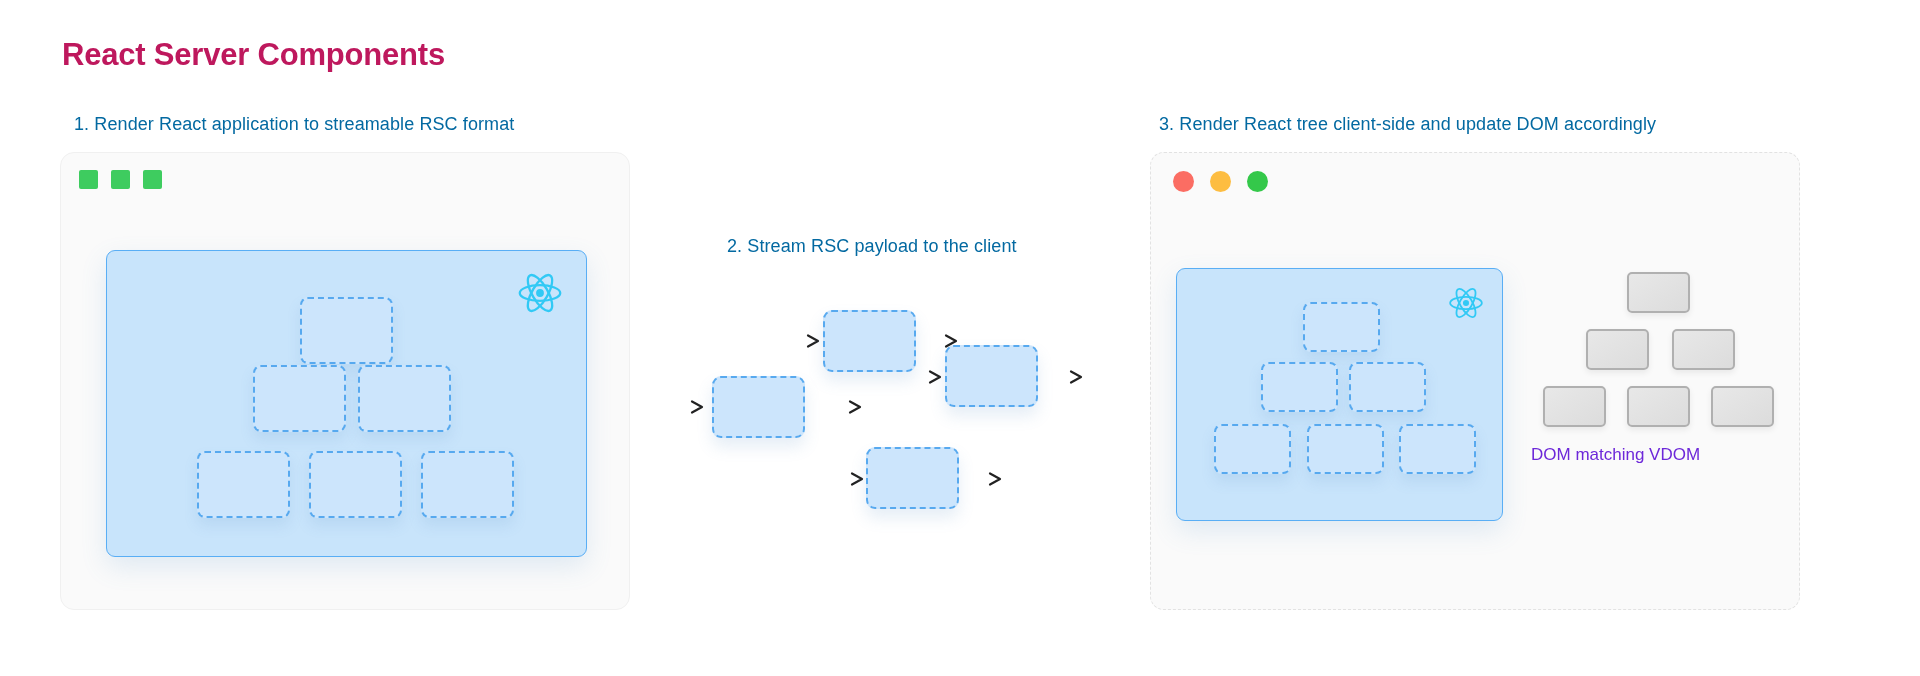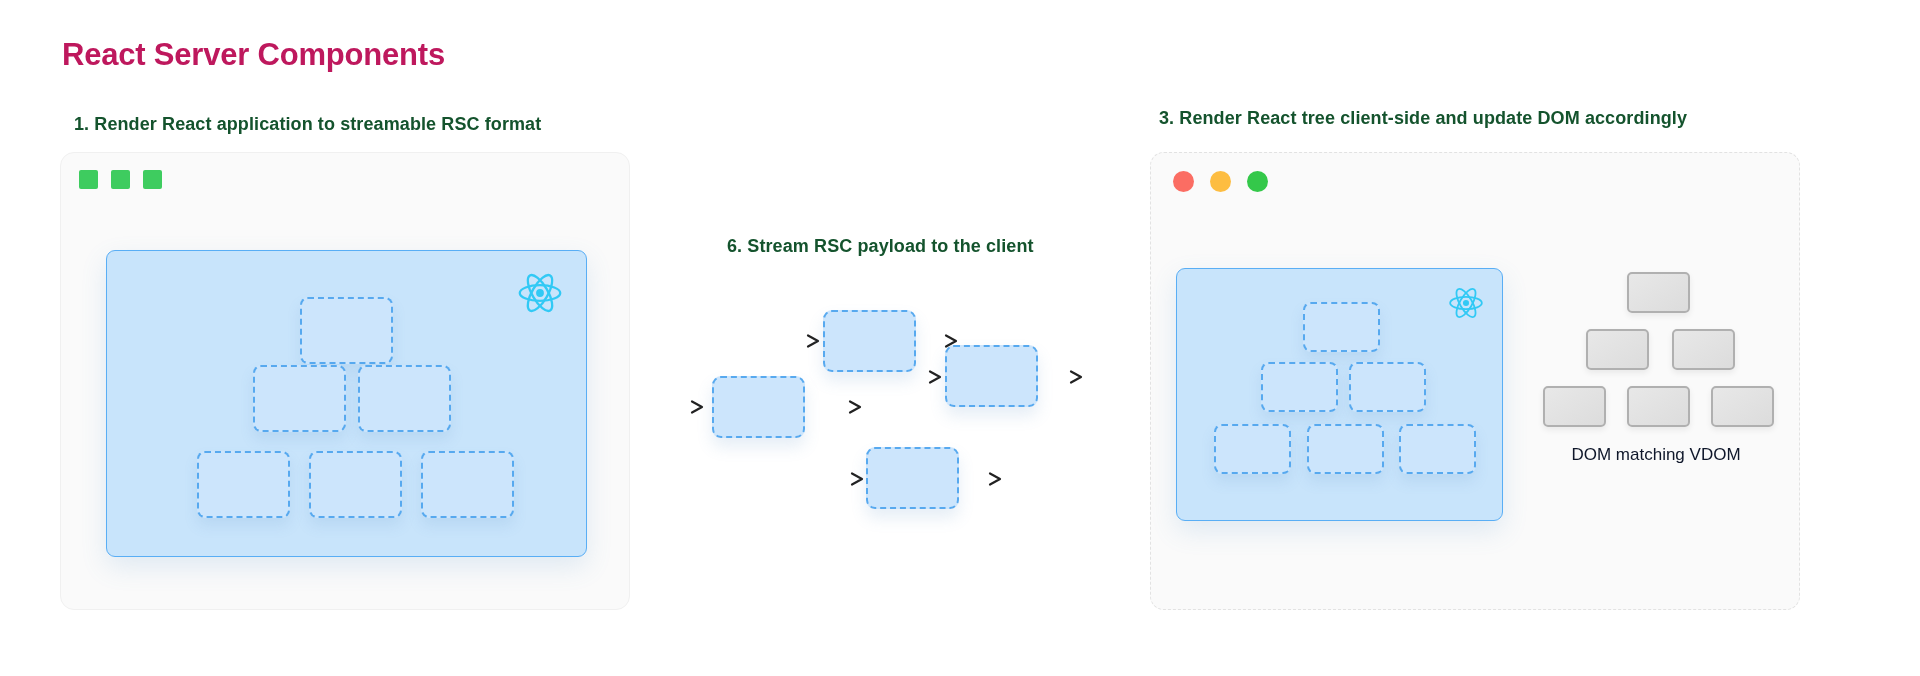--- a/index.html
+++ b/index.html
@@ -24,28 +24,28 @@
     font-size: 31px;
     font-weight: 600;
     letter-spacing: -0.2px;
     color: #be185d;
     white-space: nowrap;
   }
 
   .step-caption {
     position: absolute;
     font-size: 18px;
-    font-weight: 700;
-    color: #14532d;
+    font-weight: 400;
+    color: #0369a1;
     white-space: nowrap;
     letter-spacing: 0.1px;
   }
   .cap-1 { left: 74px;  top: 114px; }
   .cap-2 { left: 727px; top: 236px; }
-  .cap-3 { left: 1159px; top: 108px; }
+  .cap-3 { left: 1159px; top: 114px; }
 
   
   .panel {
     position: absolute;
     border-radius: 14px;
     box-sizing: border-box;
   }
   .panel-server {
     left: 60px;
     top: 152px;
@@ -170,24 +170,24 @@
   .dom-tree .d1 { left: 55px; top: 61px; }
   .dom-tree .d2 { left: 141px; top: 61px; }
   .dom-tree .d3 { left: 12px;  top: 118px; }
   .dom-tree .d4 { left: 96px;  top: 118px; }
   .dom-tree .d5 { left: 180px; top: 118px; }
   .dom-label {
     position: absolute;
     top: 177px;
     left: 0;
     width: 250px;
-    text-align: center;
+    text-align: left;
     font-size: 17px;
     font-weight: 500;
-    color: #0f172a;
+    color: #6d28d9;
     white-space: nowrap;
   }
 
   
   .stream {
     position: absolute;
     left: 660px;
     top: 290px;
     width: 480px;
     height: 250px;
@@ -220,21 +220,21 @@
   .arrow.a6 { left: 382px; top: 80px;  width: 45px; }
   .arrow.a7 { left: 160px; top: 182px; width: 48px; }
   .arrow.a8 { left: 302px; top: 182px; width: 44px; }
 </style>
 </head>
 <body>
 
 <div class="page-title">React Server Components</div>
 
 <div class="step-caption cap-1">1. Render React application to streamable RSC format</div>
-<div class="step-caption cap-2">6. Stream RSC payload to the client</div>
+<div class="step-caption cap-2">2. Stream RSC payload to the client</div>
 <div class="step-caption cap-3">3. Render React tree client-side and update DOM accordingly</div>
 
 <div class="panel panel-server">
 
   <div class="dot-row">
     <span class="sq-dot"></span>
     <span class="sq-dot"></span>
     <span class="sq-dot"></span>
   </div>
 

